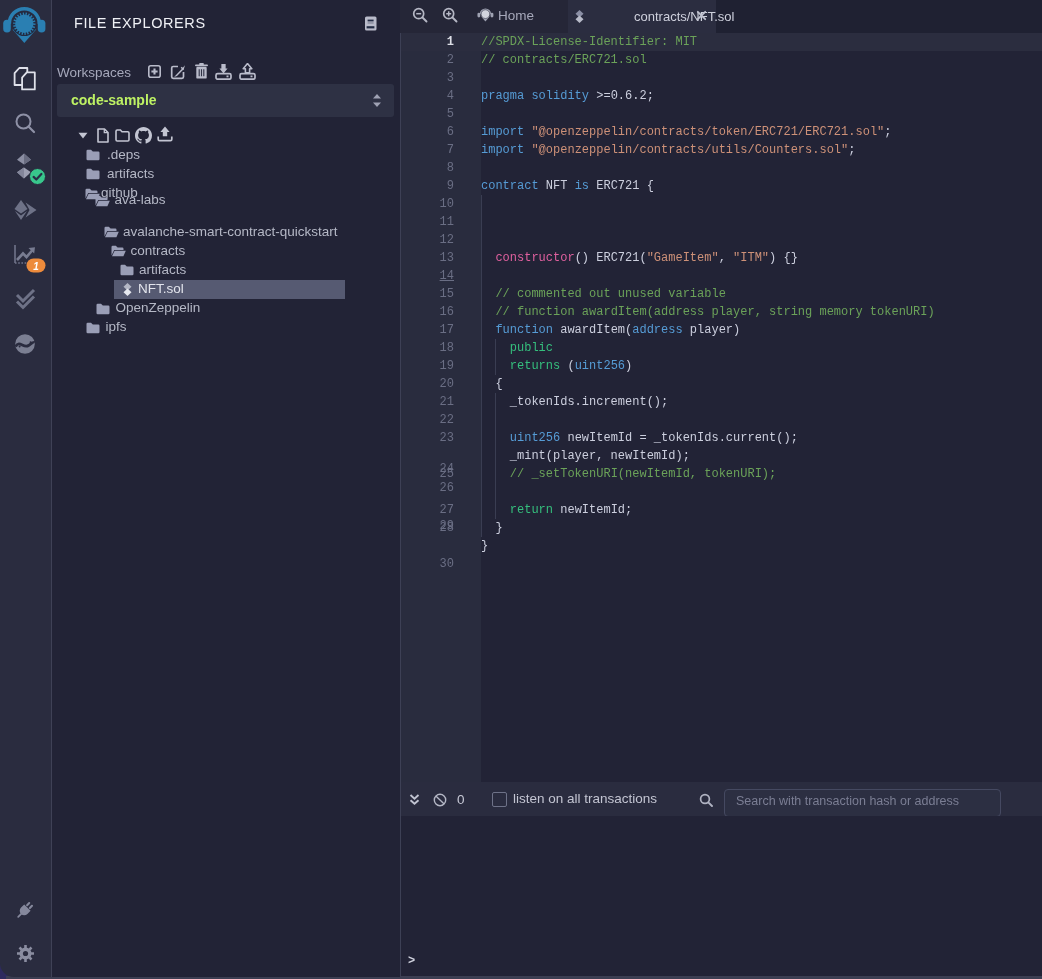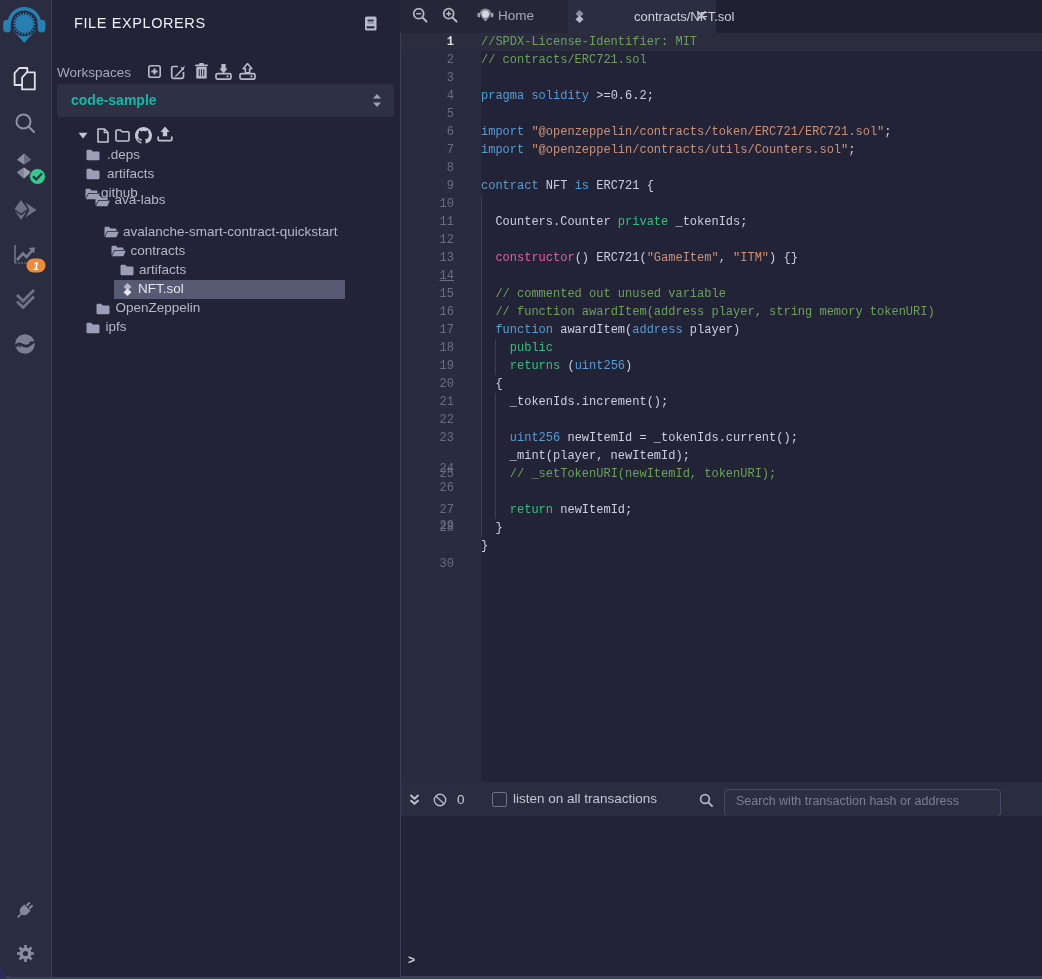--- a/index.html
+++ b/index.html
@@ -9,21 +9,21 @@
   #app { position:relative; width:1042px; height:979px; }
   
   #purple { left:0; top:960px; width:18px; height:19px; background:#2e2a5e; }
   #botline { left:6px; top:976px; width:1036px; height:3px; background:#3c3e52; }
   #iconbar { left:0; top:0; width:52px; height:977px; background:#2a2c3f;
      border-right:1px solid #3f4156; border-bottom-left-radius:14px; }
   
   #panel { left:52px; top:0; width:348px; height:977px; background:#222336; }
   #ptitle { left:22px; top:15px; font-size:14.5px; color:#eff0f5; letter-spacing:0.6px; }
   #wsselect { left:5px; top:84px; width:337px; height:33px; background:#2e3144; border-radius:3px; }
-  #wsselect span { position:absolute; left:14px; top:8px; font-size:14px; font-weight:bold; color:#14b8a6; }
+  #wsselect span { position:absolute; left:14px; top:8px; font-size:14px; font-weight:bold; color:#bef264; }
   .trow { position:absolute; height:19px; font-size:13.5px; color:#b5b8c6; }
   .trow svg { position:absolute; top:3px; }
   .trow .lbl { position:absolute; top:1px; }
   #selrow { position:absolute; left:62px; top:280px; width:231px; height:19px; background:#565a72; }
   
   #main { left:400px; top:0; width:642px; height:977px;padding-left:42px; }
   #tabbar { left:0; top:0; width:642px; height:33px; background:#252637; }
   #tabrest { left:316px; top:0; width:326px; height:33px; background:#1f2132; }
   #tabactive { left:168px; top:0; width:148px; height:33px; background:#2b2d40; }
   #editor { left:0; top:33px; width:642px; height:749px; background:#222336; }
@@ -303,21 +303,20 @@
       <div class="ln" style="top:72px;">5</div>
       <div class="ln" style="top:90px;">6</div>
       <div class="cl" style="top:90px"><span class="k">import</span> <span class="s">"@openzeppelin/contracts/token/ERC721/ERC721.sol"</span>;</div>
       <div class="ln" style="top:108px;">7</div>
       <div class="cl" style="top:108px"><span class="k">import</span> <span class="s">"@openzeppelin/contracts/utils/Counters.sol"</span>;</div>
       <div class="ln" style="top:126px;">8</div>
       <div class="ln" style="top:144px;">9</div>
       <div class="cl" style="top:144px"><span class="k">contract</span> NFT <span class="k">is</span> ERC721 {</div>
       <div class="ln" style="top:162px;">10</div>
       <div class="ln" style="top:180px;">11</div>
-      <div class="cl" style="top:180px">  Counters.Counter <span class="g">private</span> _tokenIds;</div>
       <div class="ln" style="top:198px;">12</div>
       <div class="ln" style="top:216px;">13</div>
       <div class="cl" style="top:216px">  <span class="p">constructor</span>() ERC721(<span class="s">"GameItem"</span>, <span class="s">"ITM"</span>) {}</div>
       <div class="ln" style="top:234px;text-decoration:underline;">14</div>
       <div class="ln" style="top:252px;">15</div>
       <div class="cl" style="top:252px">  <span class="c">// commented out unused variable</span></div>
       <div class="ln" style="top:270px;">16</div>
       <div class="cl" style="top:270px">  <span class="c">// function awardItem(address player, string memory tokenURI)</span></div>
       <div class="ln" style="top:288px;">17</div>
       <div class="cl" style="top:288px">  <span class="k">function</span> awardItem(<span class="k">address</span> player)</div>

